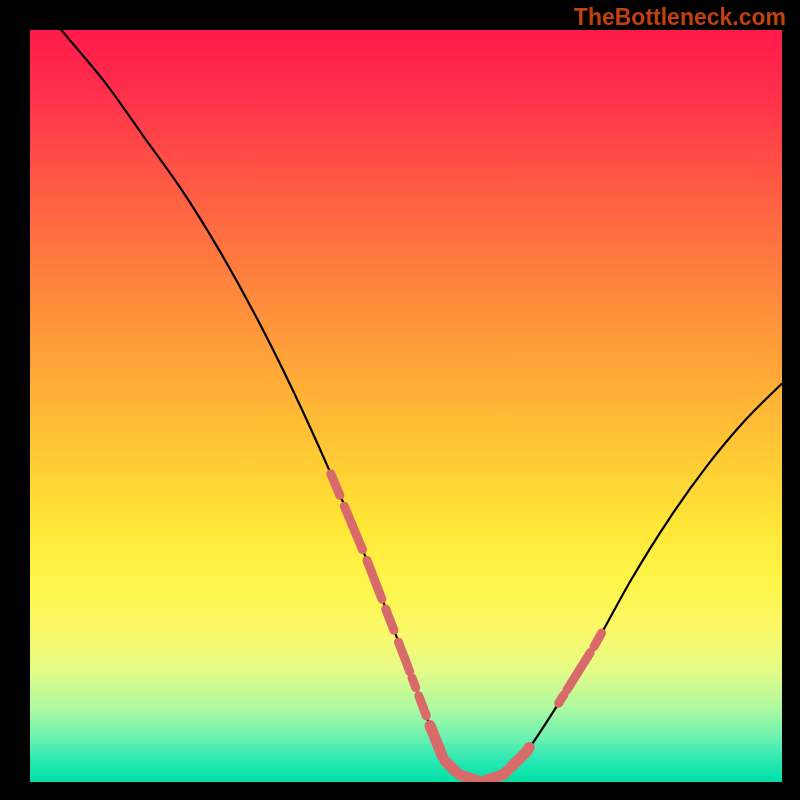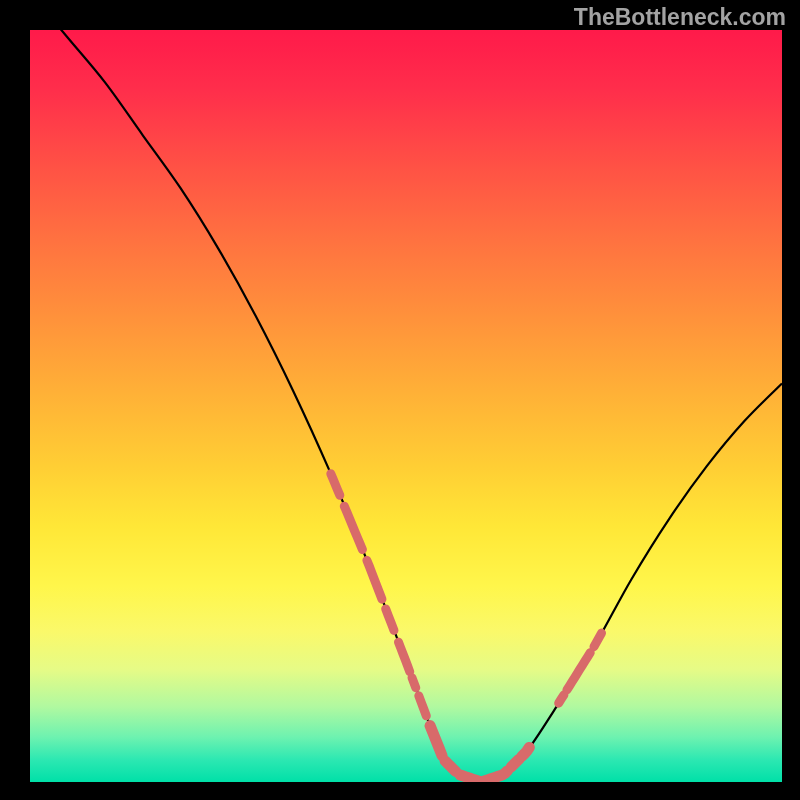--- a/index.html
+++ b/index.html
@@ -8,21 +8,21 @@
     height: 800px;
     background: #000;
     position: relative;
     font-family: Arial, Helvetica, sans-serif;
     overflow: hidden;
   }
   .attribution {
     position: absolute;
     top: 4px;
     right: 14px;
-    color: #a3a3a3;
+    color: #c2410c;
     font-size: 23px;
     font-weight: bold;
     letter-spacing: 0;
     z-index: 10;
   }
   .plot-area {
     position: absolute;
     left: 30px;
     top: 30px;
     width: 752px;

